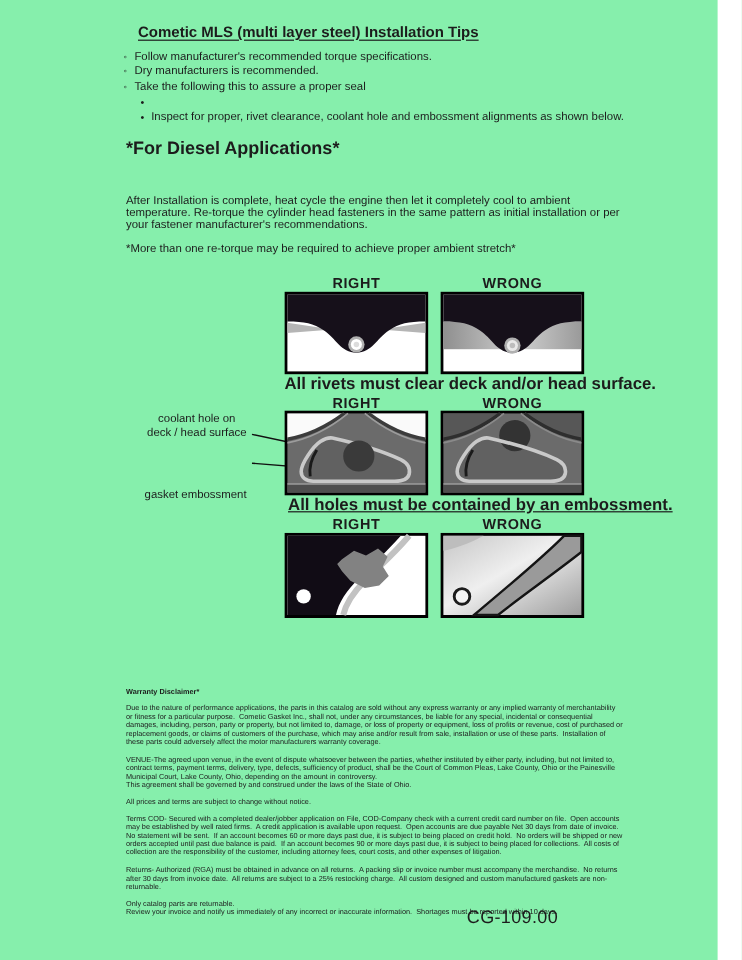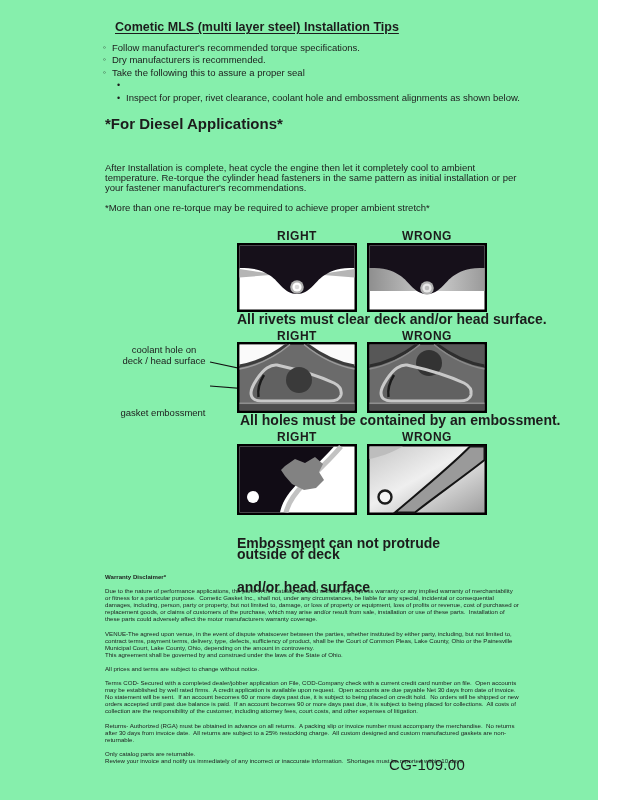--- a/index.html
+++ b/index.html
@@ -139,21 +139,21 @@
     <path d="M53,2.5 C39,14 22,23.5 2.5,27" fill="none" stroke="#8a8a8a" stroke-width="1.4"></path>
     <path d="M67,2.5 C81,14 98,23.5 117.5,27" fill="none" stroke="#8a8a8a" stroke-width="1.4"></path>
     <path d="M40,23 C58,27 82,34 97,41 C103,44 105,48 104,53 C103,57 99,59 92,59 H24 C18,59 14,56 14,51 C14,44 24,30 30,26 C33,24 36,22.5 40,23 Z" fill="#616161"></path>
     <circle cx="62" cy="21" r="13" fill="#333333"></circle>
     <path d="M40,23 C58,27 82,34 97,41 C103,44 105,48 104,53 C103,57 99,59 92,59 H24 C18,59 14,56 14,51 C14,44 24,30 30,26 C33,24 36,22.5 40,23 Z" fill="none" stroke="#c9c9c9" stroke-width="3"></path>
     <path d="M27,33 C22.5,40 20.5,48 21.5,55" fill="none" stroke="#1a1a1a" stroke-width="2.4"></path>
     <rect x="2.5" y="60.5" width="115" height="1.6" fill="#8f8f8f"></rect>
     <rect x="2.5" y="62.1" width="115" height="6.4" fill="#4e4e4e"></rect>
   </svg>
 
-  <div class="abs figcaption" style="left:240px;top:415px;">All holes must be contained by an embossment.</div>
+  <div class="abs figcaption" style="left:240px;top:415px;text-decoration:underline;">All holes must be contained by an embossment.</div>
 
   <div class="abs figlabel" style="left:237px;top:430px;">RIGHT</div>
   <div class="abs figlabel" style="left:367px;top:430px;">WRONG</div>
 
   <svg class="abs" style="left:237px;top:444px;" width="120" height="71" viewBox="0 0 120 71">
     <rect width="120" height="71" fill="#000"></rect>
     <rect x="2.5" y="2.5" width="115" height="66" fill="#ffffff"></rect>
     <path d="M104,2.5 C91,18 77,30 67,40 C57,50 51,60 49,68.5" fill="none" stroke="#c2c2c2" stroke-width="5"></path>
     <path d="M2.5,2.5 H97 C85,16 72,28 62,38 C52,48 45,58 43,68.5 H2.5 Z" fill="#110c15"></path>
     <polygon points="48,22 58,15 68,19 78,13 86,20 82,28 87,36 79,44 67,46 55,40 48,32 44,26" fill="#828282"></polygon>
@@ -168,24 +168,20 @@
         <stop offset="1" stop-color="#9e9e9e"></stop>
       </linearGradient>
     </defs>
     <rect width="120" height="71" fill="#000"></rect>
     <rect x="2.5" y="2.5" width="115" height="66" fill="url(#gdeck3)"></rect>
     <path d="M2.5,2.5 H36 C24,9 11,13.5 2.5,15 Z" fill="#bdbdbd"></path>
     <path d="M103,2.5 H117.5 V16 C92,36 66,54 48,68.5 H28 C52,48 84,22 103,2.5 Z" fill="#9a9a9a" stroke="#141414" stroke-width="2"></path>
     <circle cx="18" cy="53" r="6.5" fill="#f4f4f4" stroke="#1c1c1c" stroke-width="2.4"></circle>
   </svg>
 
-  <div class="abs figcaption" style="left:237px;top:516px;width:230px;">
-    <div>Embossment can not protrude outside of deck</div>
-    <div>and/or head surface</div>
-  </div>
 
   <div class="abs fineprint">
     <div class="fp-head">Warranty Disclaimer*</div>
     <p>Due to the nature of performance applications, the parts in this catalog are sold without any express warranty or any implied warranty of merchantability or fitness for a particular purpose.  Cometic Gasket Inc., shall not, under any circumstances, be liable for any special, incidental or consequential damages, including, person, party or property, but not limited to, damage, or loss of property or equipment, loss of profits or revenue, cost of purchased or replacement goods, or claims of customers of the purchase, which may arise and/or result from sale, installation or use of these parts.  Installation of these parts could adversely affect the motor manufacturers warranty coverage.</p>
     <p class="tight">VENUE-The agreed upon venue, in the event of dispute whatsoever between the parties, whether instituted by either party, including, but not limited to, contract terms, payment terms, delivery, type, defects, sufficiency of product, shall be the Court of Common Pleas, Lake County, Ohio or the Painesville Municipal Court, Lake County, Ohio, depending on the amount in controversy.</p>
     <p>This agreement shall be governed by and construed under the laws of the State of Ohio.</p>
     <p>All prices and terms are subject to change without notice.</p>
     <p>Terms COD- Secured with a completed dealer/jobber application on File, COD-Company check with a current credit card number on file.  Open accounts may be established by well rated firms.  A credit application is available upon request.  Open accounts are due payable Net 30 days from date of invoice.  No statement will be sent.  If an account becomes 60 or more days past due, it is subject to being placed on credit hold.  No orders will be shipped or new orders accepted until past due balance is paid.  If an account becomes 90 or more days past due, it is subject to being placed for collections.  All costs of collection are the responsibility of the customer, including attorney fees, court costs, and other expenses of litigation.</p>
     <p>Returns- Authorized (RGA) must be obtained in advance on all returns.  A packing slip or invoice number must accompany the merchandise.  No returns after 30 days from invoice date.  All returns are subject to a 25% restocking charge.  All custom designed and custom manufactured gaskets are non-returnable.</p>
     <p class="tight">Only catalog parts are returnable.</p>

